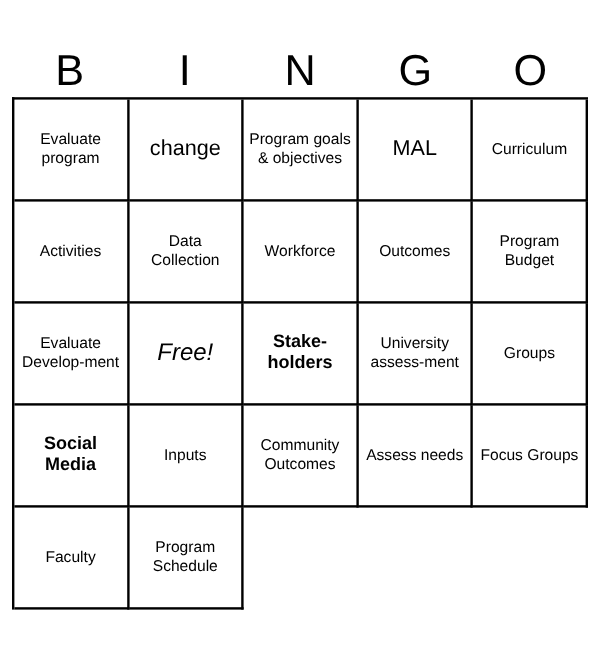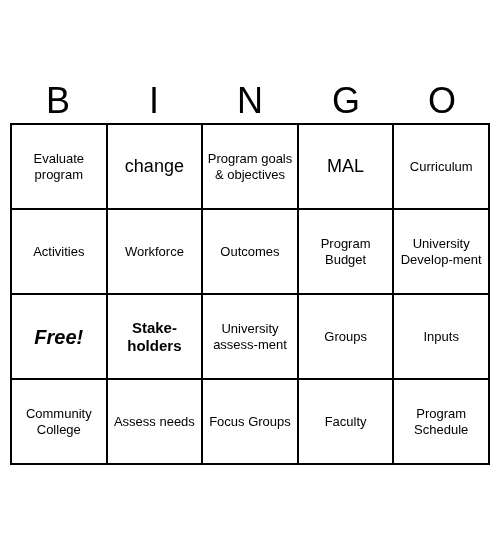--- a/index.html
+++ b/index.html
@@ -55,21 +55,21 @@
       justify-content: center;
       text-align: center;
       font-size: 13px;
       padding: 6px 4px;
       min-height: 85px;
       line-height: 1.2;
     }
 
     .bingo-cell.free {
       font-size: 20px;
-      font-weight: bold;
+      font-weight: normal;
       font-style: italic;
     }
 
     .bingo-cell.large-text {
       font-size: 18px;
       font-weight: normal;
     }
 
     .bingo-cell.medium-text {
       font-size: 15px;
@@ -89,31 +89,33 @@
   </div>
   <div class="bingo-grid">
 
     <div class="bingo-cell">Evaluate program</div>
     <div class="bingo-cell large-text">change</div>
     <div class="bingo-cell">Program goals &amp; objectives</div>
     <div class="bingo-cell large-text">MAL</div>
     <div class="bingo-cell">Curriculum</div>
 
     <div class="bingo-cell">Activities</div>
+    <div class="bingo-cell">Data Collection</div>
     <div class="bingo-cell">Workforce</div>
     <div class="bingo-cell">Outcomes</div>
     <div class="bingo-cell">Program Budget</div>
 
-    <div class="bingo-cell">University Develop-ment</div>
+    <div class="bingo-cell">Evaluate Develop-ment</div>
     <div class="bingo-cell free">Free!</div>
     <div class="bingo-cell medium-text">Stake-holders</div>
 
     <div class="bingo-cell">University assess-ment</div>
     <div class="bingo-cell">Groups</div>
+    <div class="bingo-cell medium-text">Social Media</div>
     <div class="bingo-cell">Inputs</div>
-    <div class="bingo-cell">Community College</div>
+    <div class="bingo-cell">Community Outcomes</div>
 
     <div class="bingo-cell">Assess needs</div>
     <div class="bingo-cell">Focus Groups</div>
     <div class="bingo-cell">Faculty</div>
     <div class="bingo-cell">Program Schedule</div>
   </div>
 </div>
 
 </body></html>

